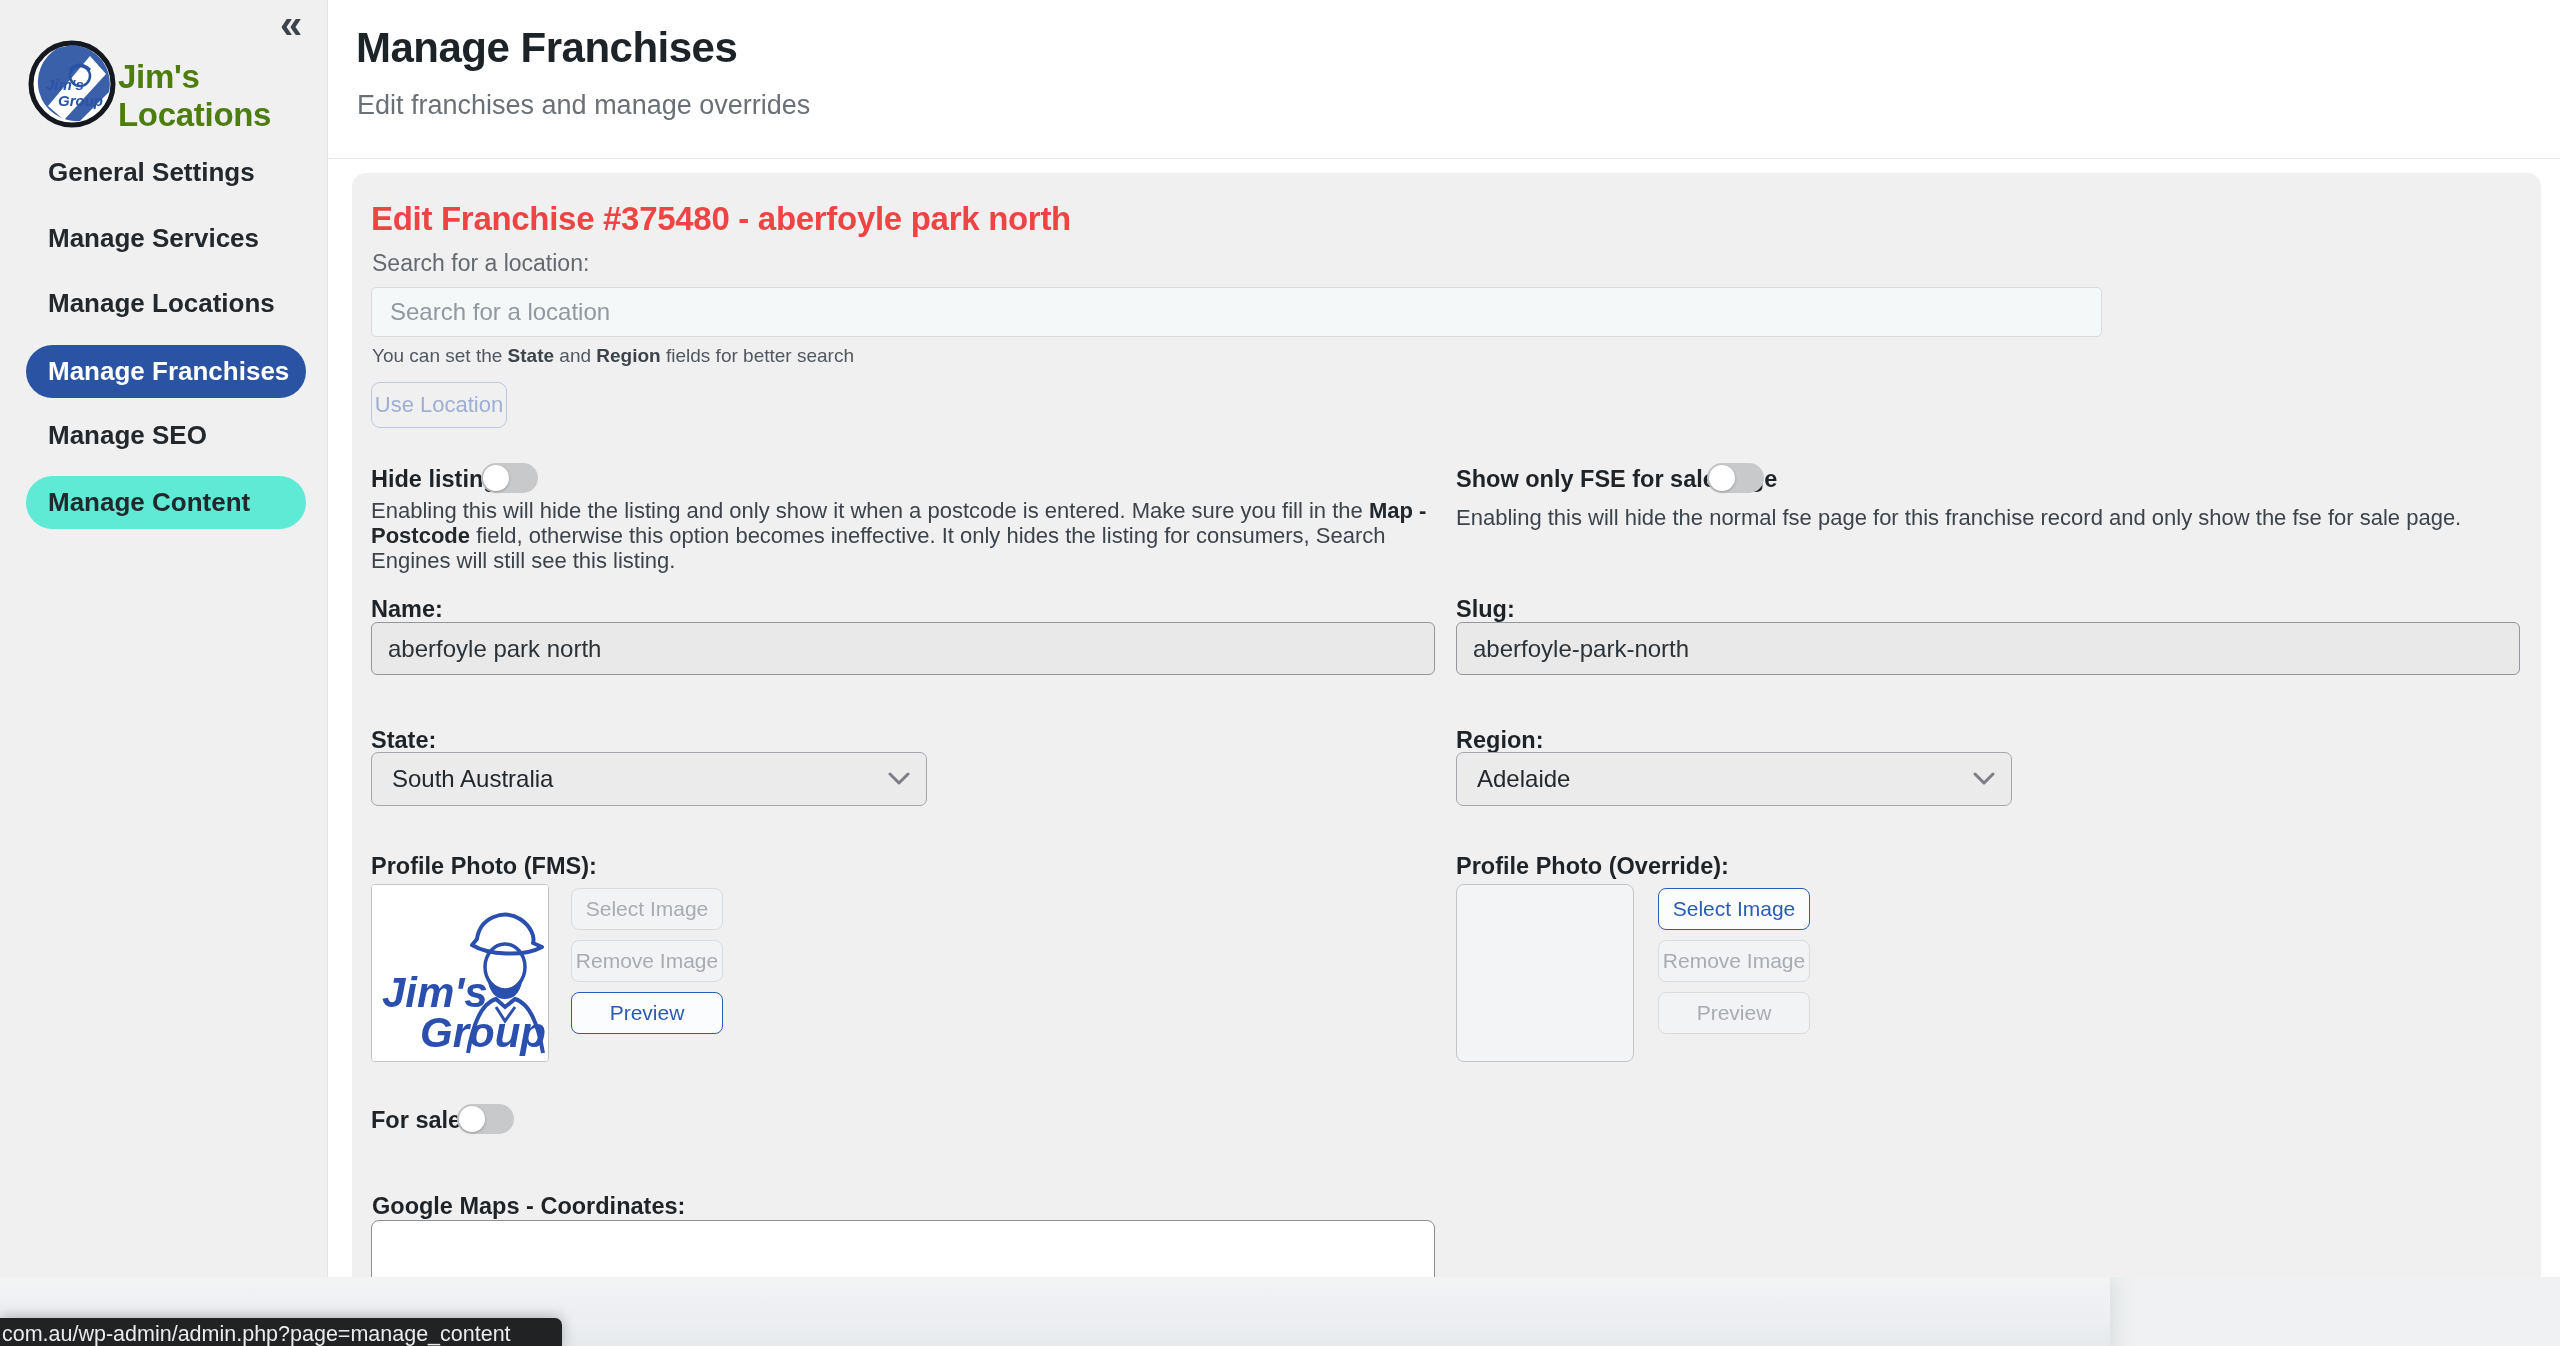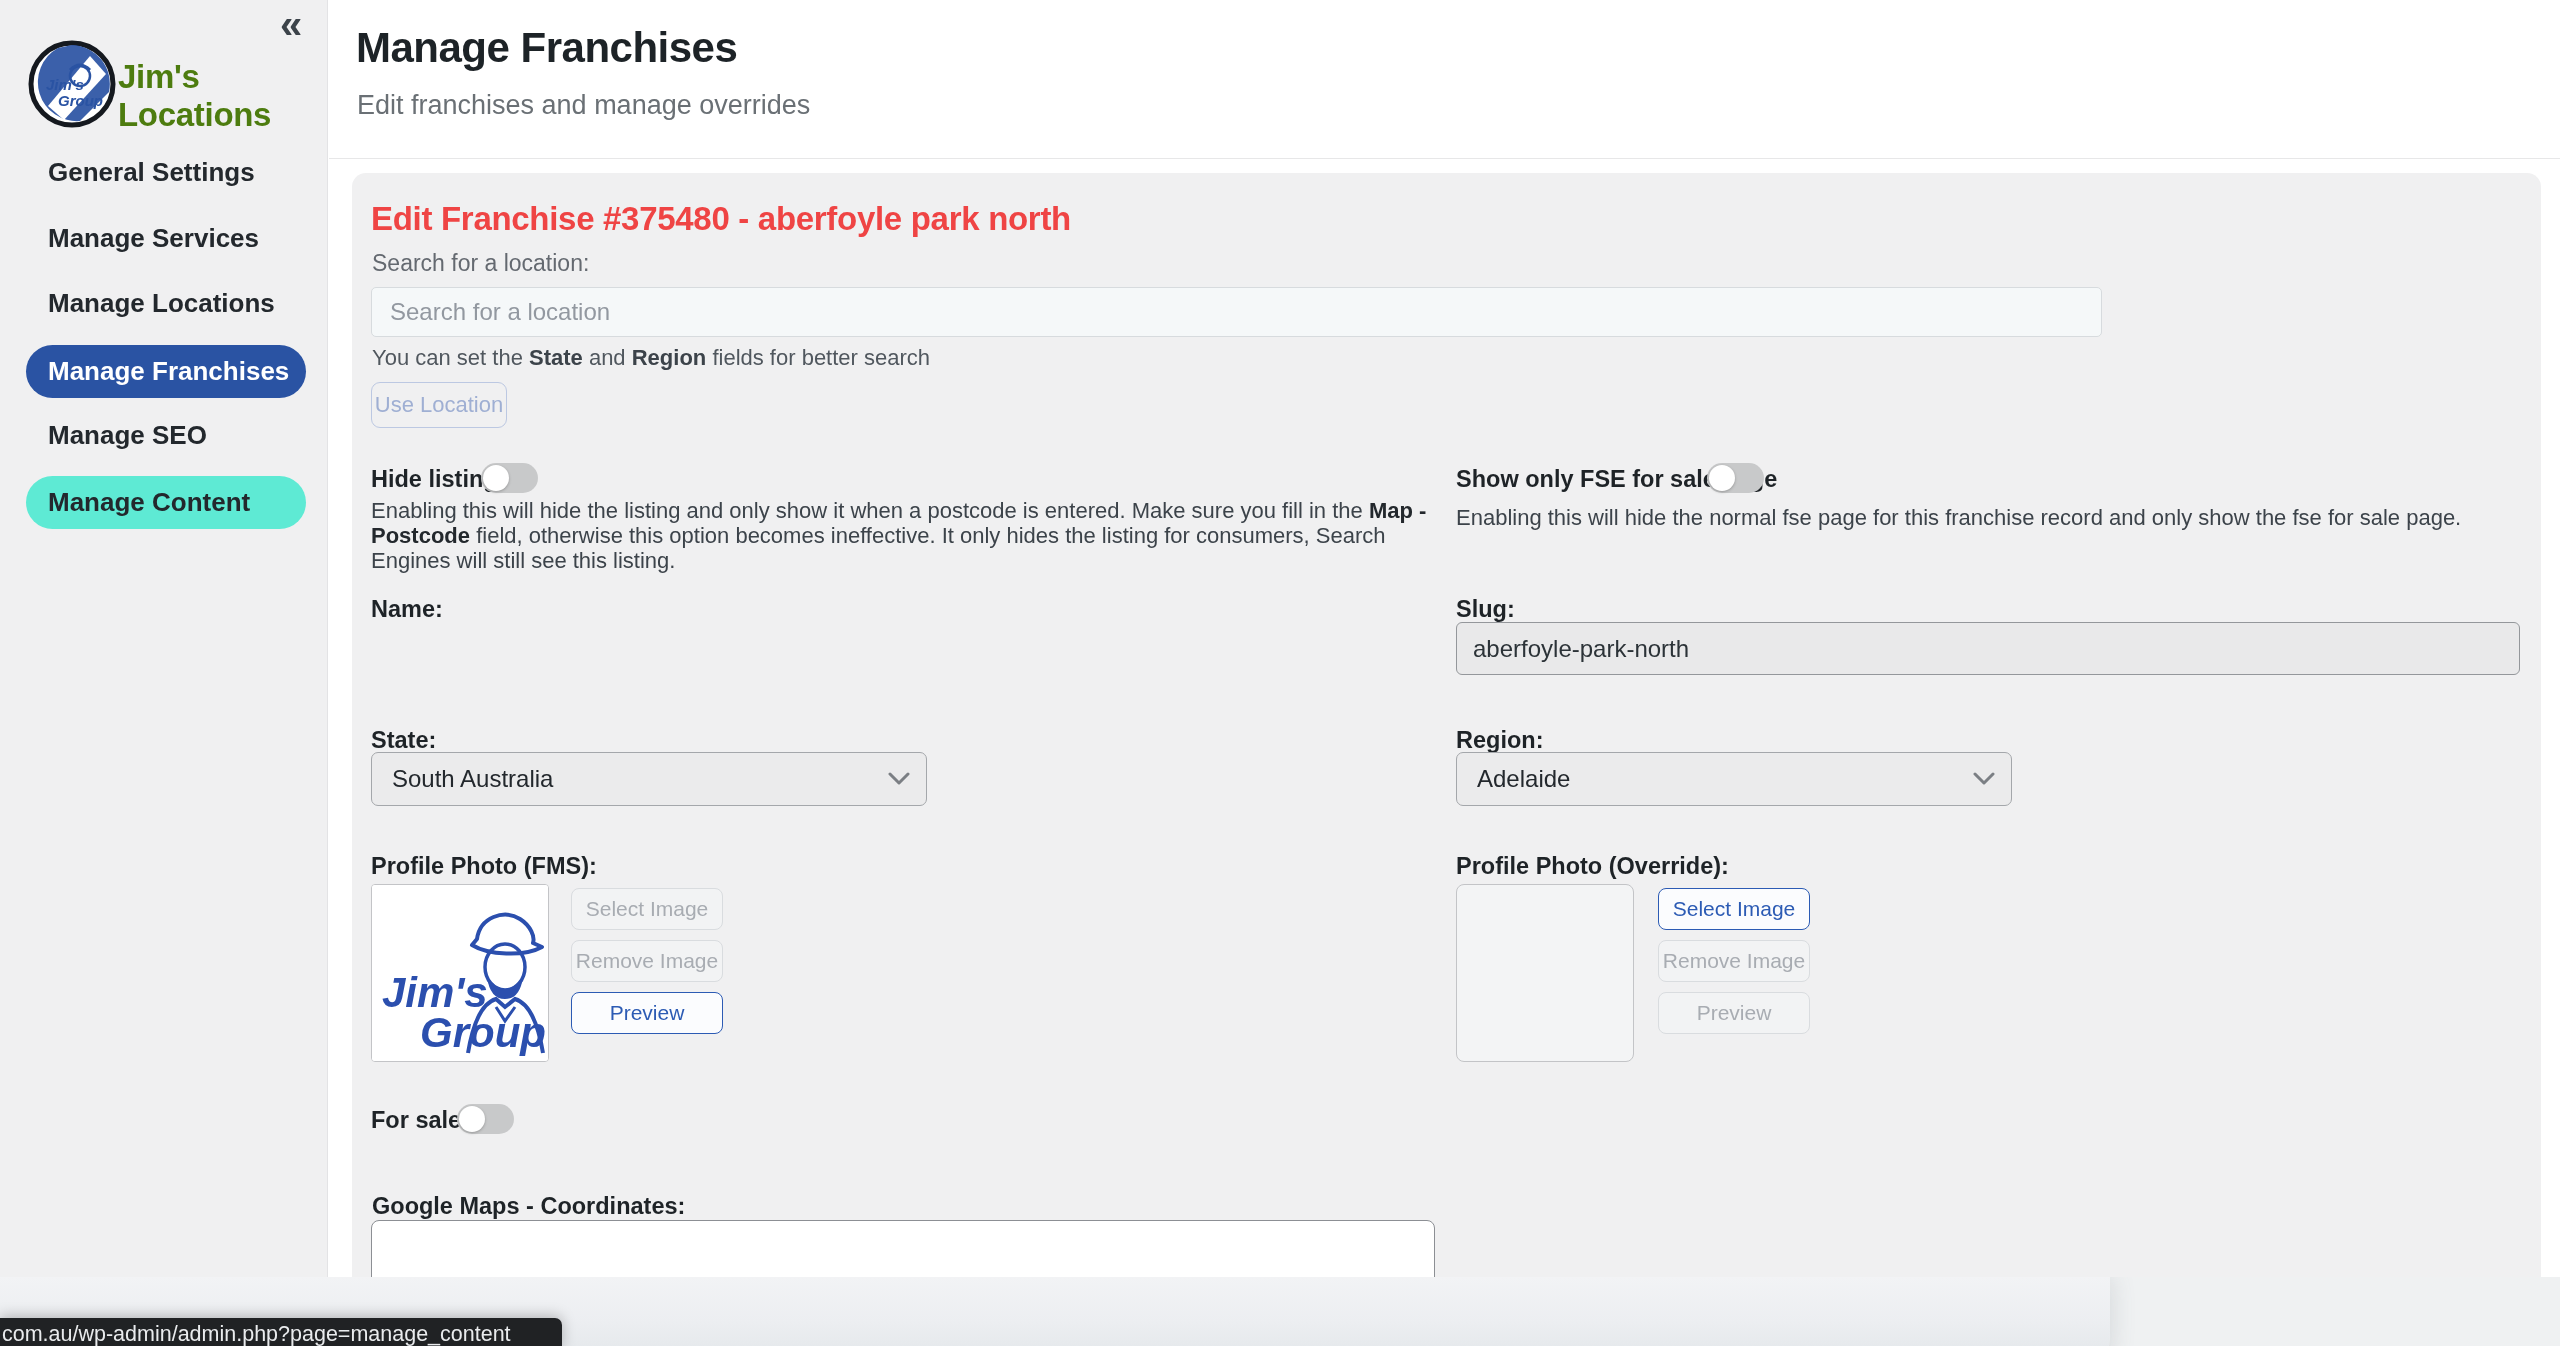--- a/index.html
+++ b/index.html
@@ -35,21 +35,21 @@
                 color:#ef4444; letter-spacing:-0.3px; }
   .mut-label { position:absolute; font-size:23px; color:#646970; }
   .b-label   { position:absolute; font-size:23.5px; font-weight:700; color:#1e2327; }
 
   .search-input { position:absolute; left:371px; top:287px; width:1731px; height:50px;
                   background:#f5f8f9; border:1px solid #d7dbde; border-radius:5px;
                   font-size:24px; color:#2c3338; padding:0 18px;
                   font-family:"Liberation Sans", sans-serif; }
   .search-input::placeholder { color:#9298a0; }
 
-  .helper { position:absolute; left:372px; top:345px; font-size:22px; color:#50575e; }
+  .helper { position:absolute; left:372px; top:345px; font-size:19px; color:#50575e; }
   .helper b { color:#3c434a; }
 
   .use-location { position:absolute; left:371px; top:382px; width:136px; height:46px;
                   border:1px solid #bcc8e2; border-radius:9px; background:transparent;
                   color:#9fafd3; font-size:22px; font-family:"Liberation Sans", sans-serif;
                   cursor:default; }
 
   .toggle { position:absolute; width:57px; height:30px; border-radius:15px;
             background:#c8c9ca; cursor:pointer; }
   .toggle .knob { position:absolute; left:2px; top:2px; width:26px; height:26px;
@@ -147,20 +147,21 @@
     <span>Enabling this will hide the listing and only show it when a postcode is entered. Make sure you fill in the </span><b>Map - Postcode</b><span> field, otherwise this option becomes ineffective. It only hides the listing for consumers, Search Engines will still see this listing.</span>
   </div>
 
   <div class="b-label" style="left:1456px; top:466px">Show only FSE for sale page</div>
   <div class="toggle" style="left:1707px; top:463px">
     <div class="knob"></div>
   </div>
   <div class="desc" style="left:1456px; top:505px; width:1070px">Enabling this will hide the normal fse page for this franchise record and only show the fse for sale page.</div>
 
   <div class="b-label" style="left:371px; top:596px">Name:</div>
+  <input class="tf" style="left: 371px; top: 622px; width: 1064px;" type="text" value="aberfoyle park north">
 
   <div class="b-label" style="left:1456px; top:596px">Slug:</div>
   <input class="tf" style="left: 1456px; top: 622px; width: 1064px;" type="text" value="aberfoyle-park-north">
 
   <div class="b-label" style="left:371px; top:727px">State:</div>
   <div class="sel" style="left:371px; top:752px">
     <span>South Australia</span>
     <svg width="22" height="14" viewBox="0 0 22 14">
       <polyline points="2,2 11,11 20,2" fill="none" stroke="#7b7f84" stroke-width="3" stroke-linecap="round" stroke-linejoin="round"></polyline>
     </svg>

